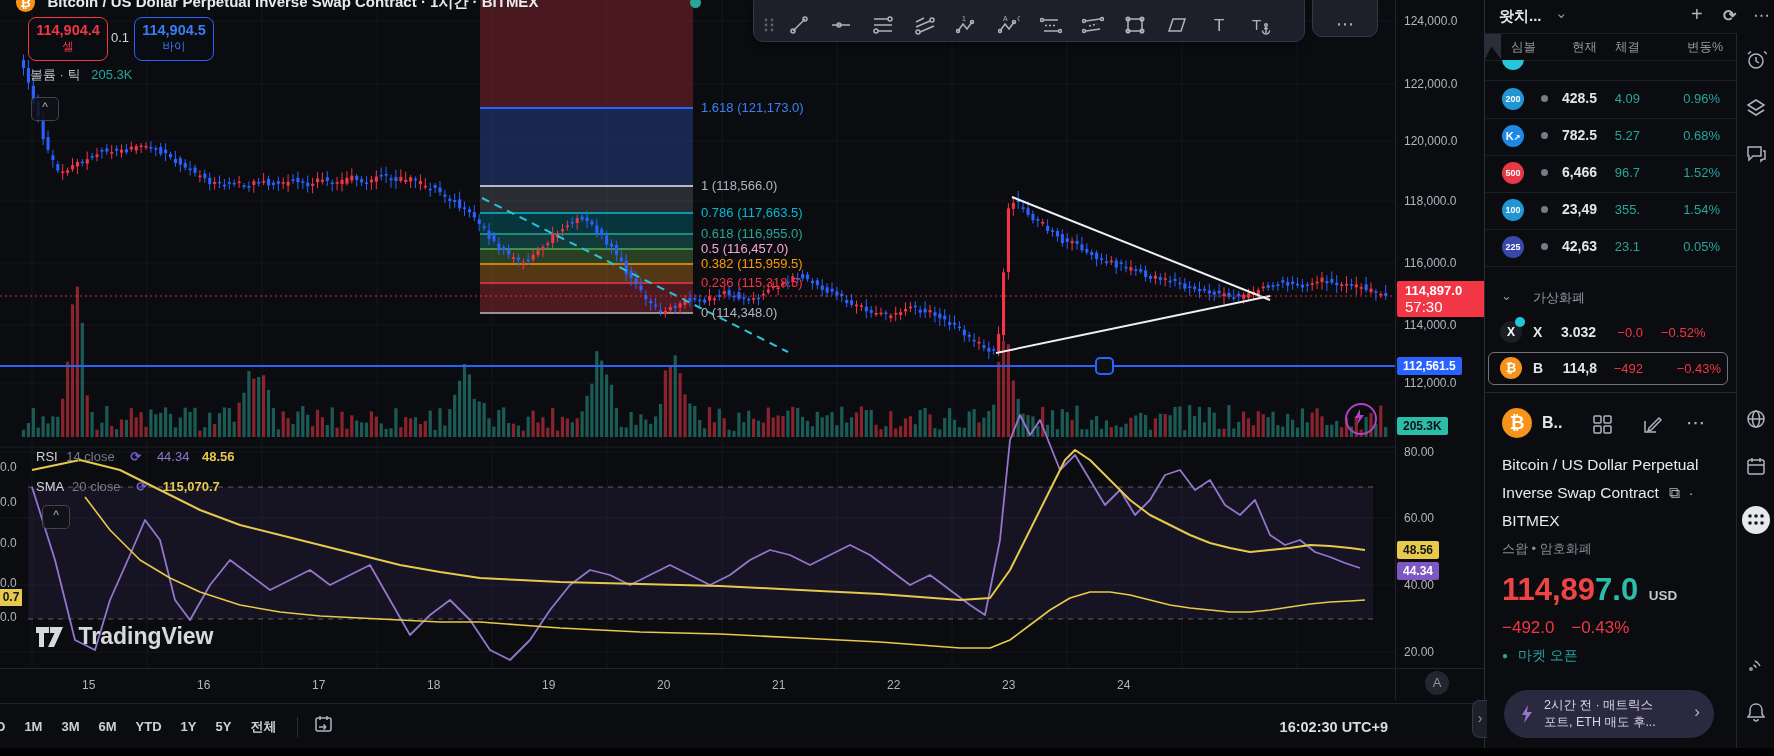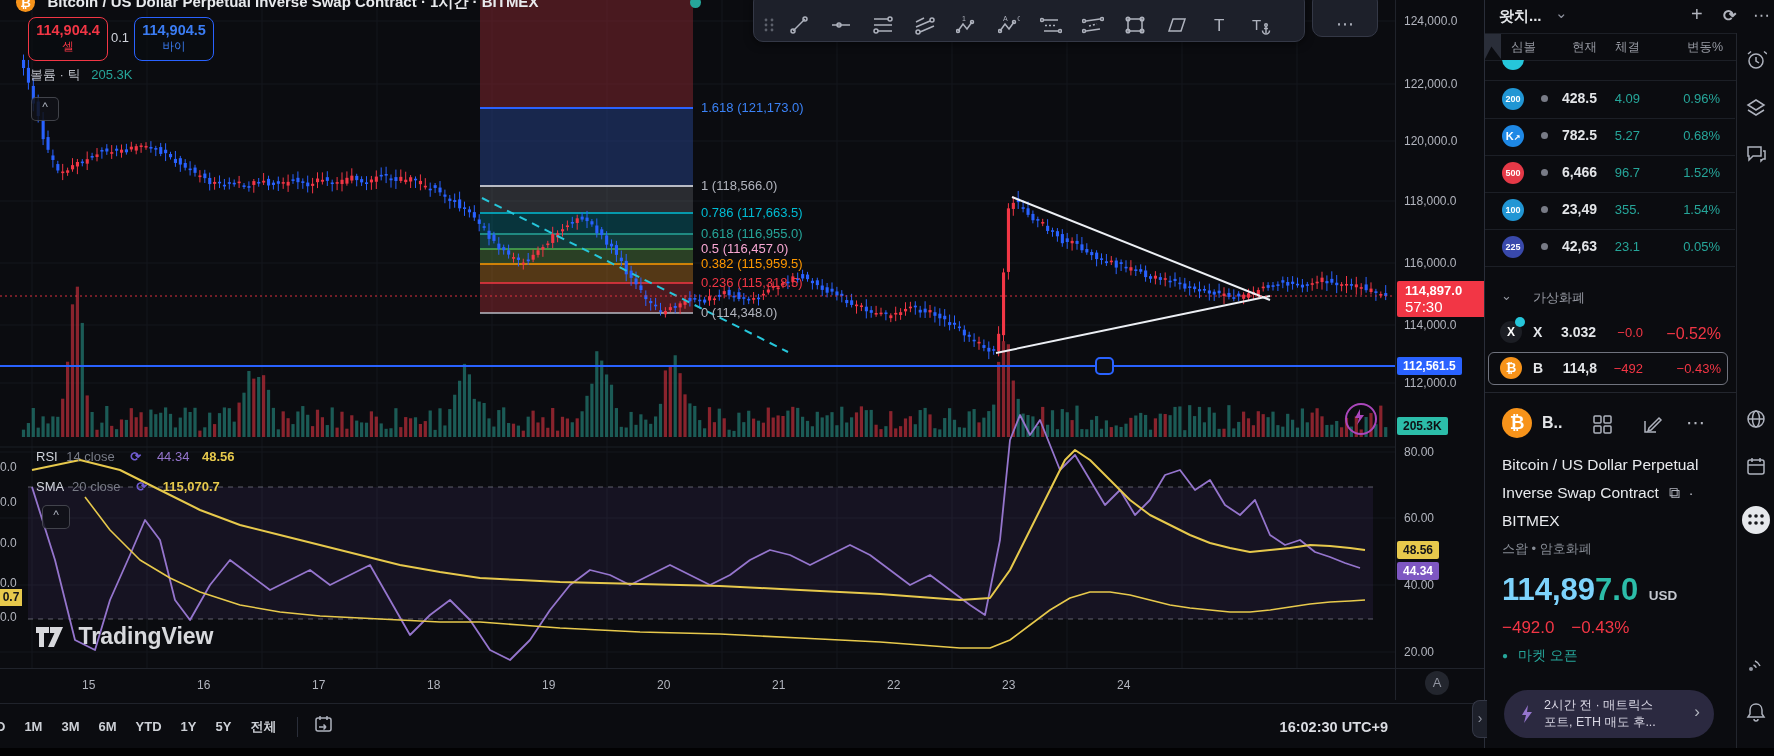--- a/index.html
+++ b/index.html
@@ -1213,21 +1213,21 @@
   <div class="abs" style="left:1485px;top:282px;width:250px;height:28px;color:#9598a1;font-size:13px;cursor:pointer;">
     <span style="position:absolute;left:16px;top:6px;">⌄</span>
     <span style="position:absolute;left:48px;top:7px;">가상화폐</span>
   </div>
   <div class="abs" style="left:1485px;top:315px;width:250px;height:36px;cursor:pointer;">
     <span style="position:absolute;left:15px;top:6px;width:22px;height:22px;border-radius:50%;background:#1c1e24;color:#fff;font-weight:bold;font-size:12px;text-align:center;line-height:22px;">X</span>
     <span style="position:absolute;left:30px;top:2px;width:10px;height:10px;border-radius:50%;background:#26c6da;"></span>
     <span style="position:absolute;left:48px;top:9px;font-size:14px;font-weight:bold;color:#e3e5e8;">X</span>
     <span style="position:absolute;left:66px;top:9px;width:45px;text-align:right;font-size:14px;font-weight:bold;color:#e3e5e8;overflow:hidden;white-space:nowrap;">3.032</span>
     <span style="position:absolute;left:118px;top:10px;width:40px;text-align:right;font-size:13px;color:#f23645;">−0.0</span>
-    <span style="position:absolute;left:176px;top:10px;width:60px;text-align:right;font-size:16px;color:#f23645;">−0.52%</span>
+    <span style="position:absolute;left:176px;top:10px;width:60px;text-align:left;font-size:13px;color:#f23645;">−0.52%</span>
   </div>
   <div class="abs" style="left:1488px;top:352px;width:238px;height:31px;border:1px solid #70737e;border-radius:6px;cursor:pointer;">
     <span style="position:absolute;left:11px;top:4px;width:22px;height:22px;border-radius:50%;background:#f7931a;color:#fff;font-weight:bold;font-size:13px;text-align:center;line-height:22px;">₿</span>
     <span style="position:absolute;left:44px;top:7px;font-size:14px;font-weight:bold;color:#e3e5e8;">B</span>
     <span style="position:absolute;left:60px;top:7px;width:48px;text-align:right;font-size:14px;font-weight:bold;color:#e3e5e8;overflow:hidden;white-space:nowrap;">114,8</span>
     <span style="position:absolute;left:114px;top:8px;width:40px;text-align:right;font-size:13px;color:#f23645;">−492</span>
     <span style="position:absolute;left:172px;top:8px;width:60px;text-align:right;font-size:13px;color:#f23645;">−0.43%</span>
   </div>
   <div class="abs" style="left:1485px;top:392px;width:251px;height:1px;background:#23262e;"></div>
 
@@ -1257,21 +1257,21 @@
     <div style="position:absolute;left:17px;top:56px;font-size:15.5px;color:#e8eaed;cursor:pointer;">Bitcoin / US Dollar Perpetual</div>
     <div style="position:absolute;left:17px;top:84px;font-size:15.5px;color:#e8eaed;cursor:pointer;white-space:nowrap;">
       <span>Inverse Swap Contract</span>
       <span style="color:#b2b5be;margin-left:6px;">⧉</span>
       <span style="color:#b2b5be;margin-left:4px;">·</span>
     </div>
     <div style="position:absolute;left:17px;top:112px;font-size:15.5px;color:#e8eaed;">BITMEX</div>
     <div style="position:absolute;left:17px;top:140px;font-size:13px;color:#868b94;">스왑 • 암호화폐</div>
 
     <div class="abs" style="left:17px;top:172px;white-space:nowrap;">
-      <span style="font-size:31px;font-weight:bold;color:#7dd3fc;">114,89</span><span style="font-size:31px;font-weight:bold;color:#2cbda9;">7.0</span>
+      <span style="font-size:31px;font-weight:bold;color:#ef4444;">114,89</span><span style="font-size:31px;font-weight:bold;color:#2cbda9;">7.0</span>
       <span style="font-size:13.5px;font-weight:bold;color:#c5c8cf;margin-left:6px;">USD</span>
     </div>
     <div class="abs" style="left:17px;top:218px;font-size:17px;color:#f23645;white-space:nowrap;">
       <span>−492.0</span>
       <span style="margin-left:12px;">−0.43%</span>
     </div>
     <div class="abs" style="left:17px;top:247px;font-size:14px;color:#26a69a;white-space:nowrap;">
       <span style="font-size:10px;vertical-align:1px;">●</span>
       <span style="margin-left:6px;">마켓 오픈</span>
     </div>

